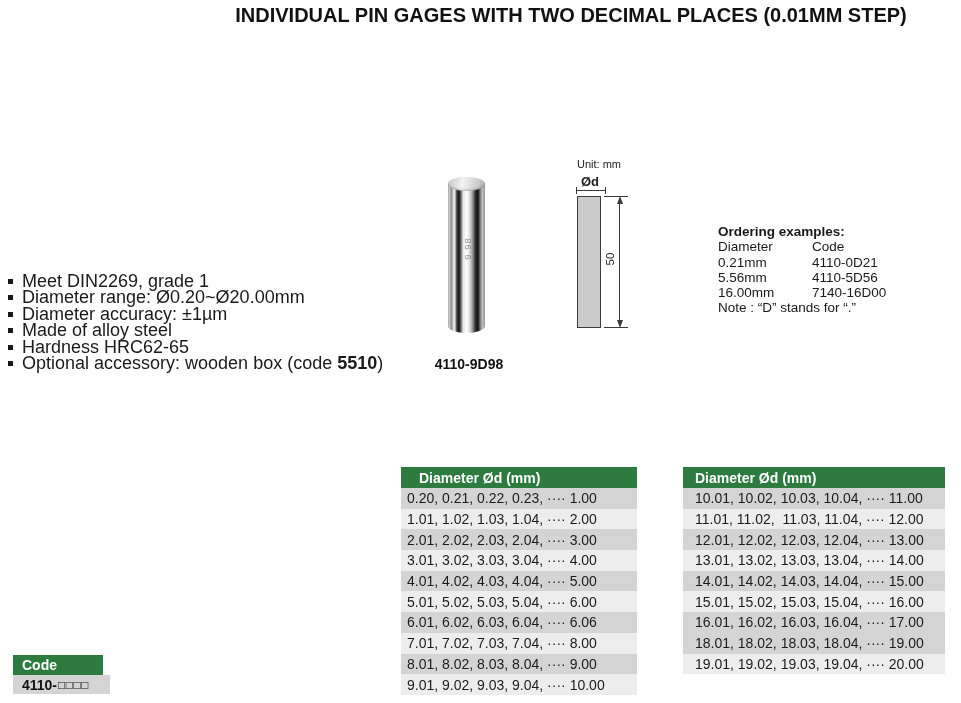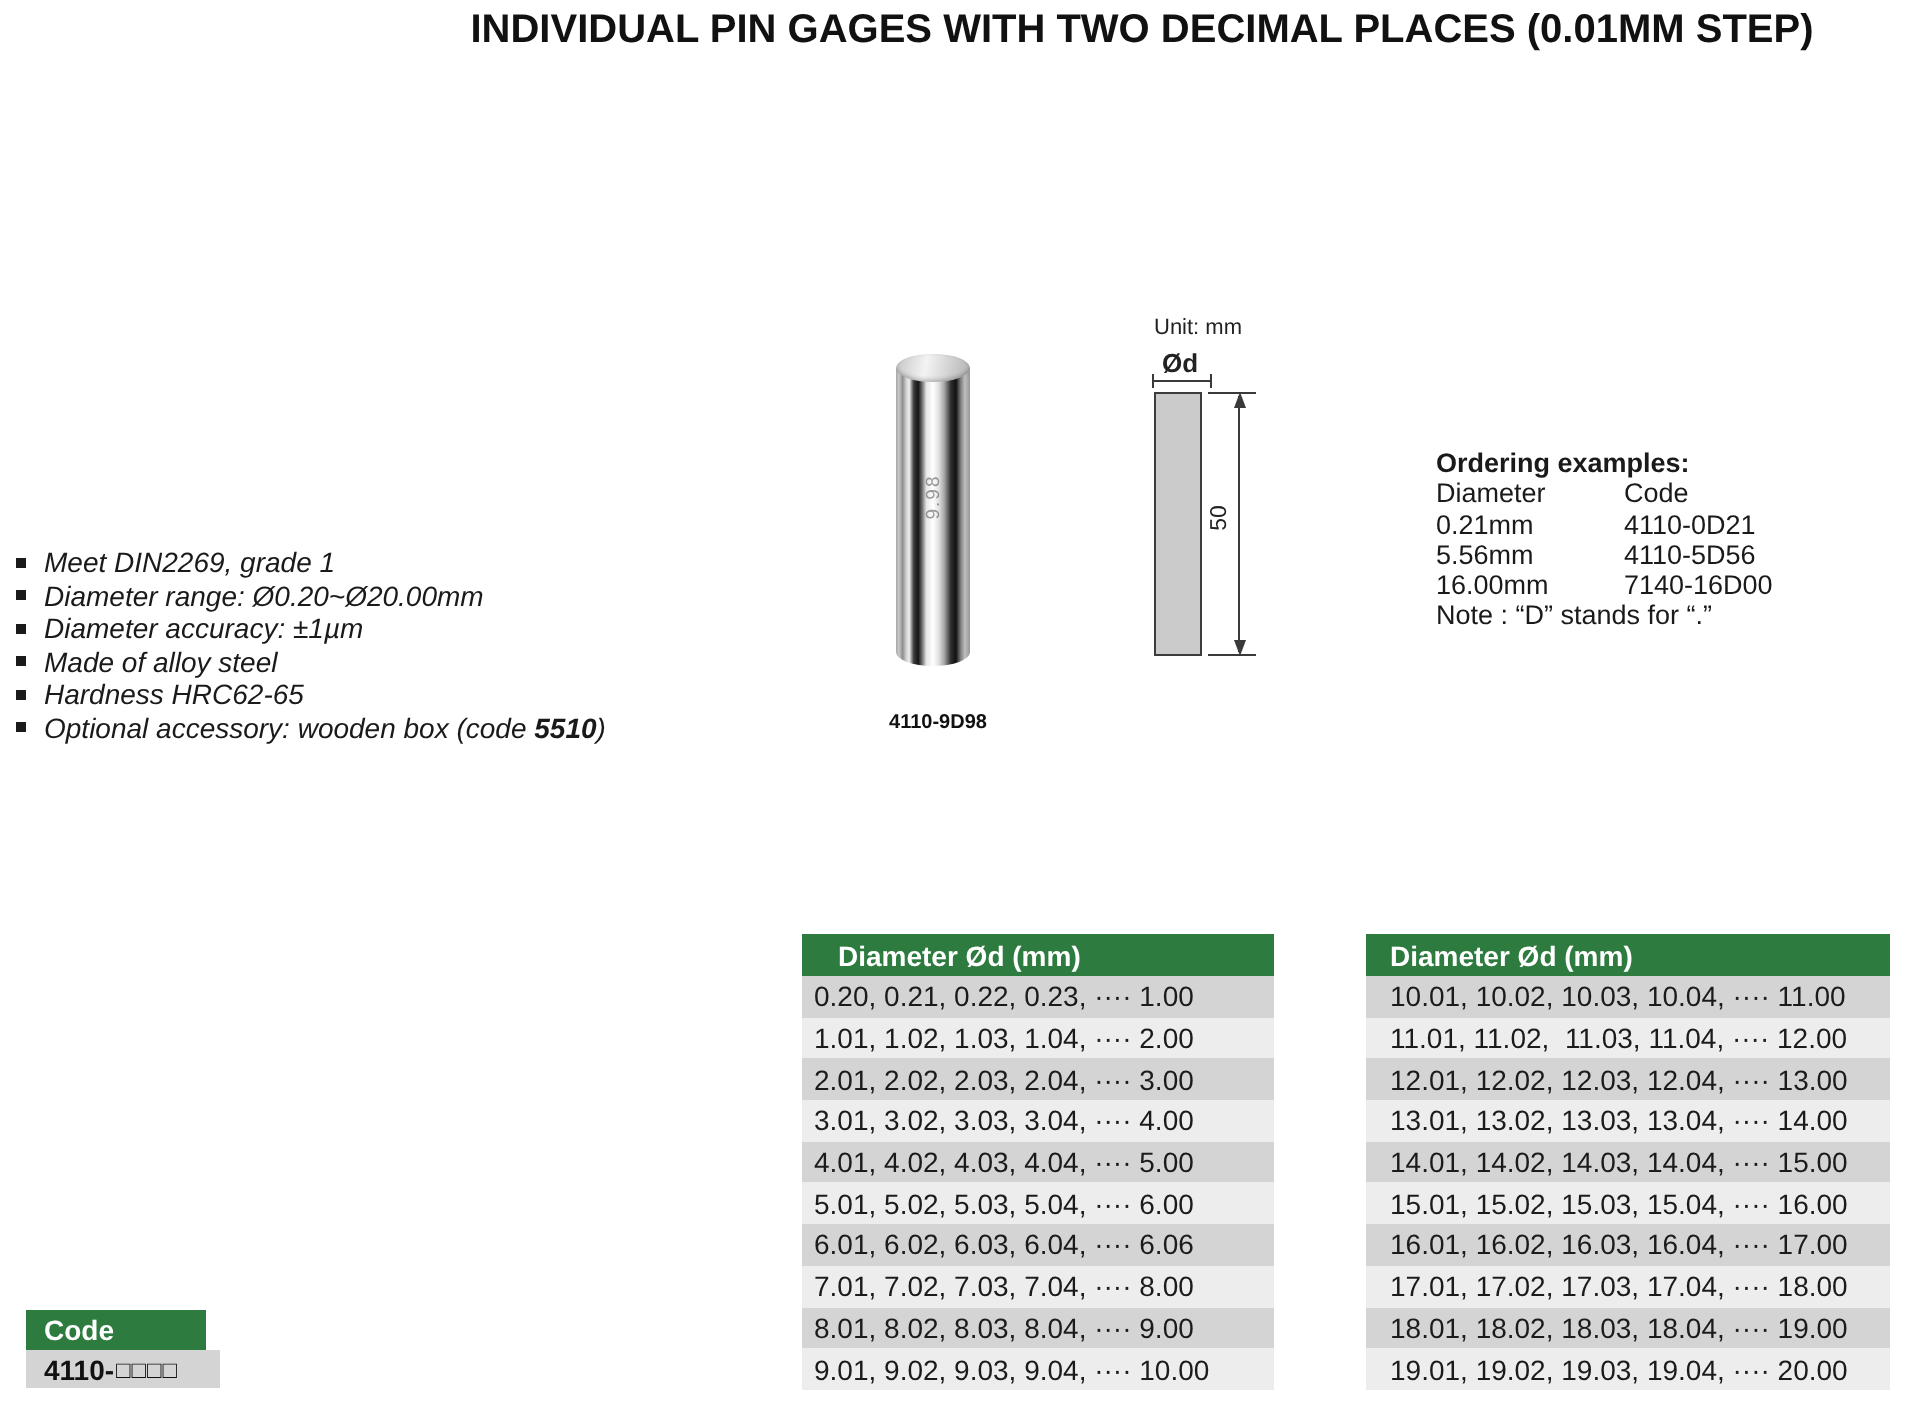--- a/index.html
+++ b/index.html
@@ -9,21 +9,21 @@
   }
   .abs{position:absolute;}
 
   
   .page-title{
     left:571px;top:4px;transform:translateX(-50%);white-space:nowrap;
     font-size:20px;font-weight:bold;letter-spacing:0px;color:#111;
   }
 
   
-  .feature-list{left:8px;top:273px;font-size:14px;font-style:italic;}
+  .feature-list{left:8px;top:273px;font-size:18px;}
   .feat-item{display:flex;align-items:center;height:16.5px;white-space:pre;}
   .bullet{width:5px;height:5px;background:#1a1a1a;margin-right:9px;flex:0 0 auto;}
   .fbold{font-weight:bold;}
 
   
   .pin-cylinder{
     left:448px;top:184px;width:37px;height:149px;
     background:linear-gradient(90deg,
       #a6a6a6 0%, #c9c9c9 4%, #8e8e8e 9%, #d2d2d2 14%, #ededed 18%,
       #3c3c3c 24%, #141414 30%, #6a6a6a 35%, #e6e6e6 41%, #ffffff 50%,
@@ -34,21 +34,21 @@
   .pin-top{
     left:448px;top:177px;width:37px;height:14px;border-radius:50%;
     background:linear-gradient(100deg,#c6c6c6,#f3f3f3 40%,#dedede 60%,#b2b2b2);
     box-shadow:inset 0 -1px 2px rgba(0,0,0,.25);
   }
   .pin-engraving{
     left:449px;top:243px;width:36px;text-align:center;
     transform:rotate(-90deg);font-size:9.5px;letter-spacing:1px;
     color:rgba(85,90,95,.6);
   }
-  .pin-code-label{left:429px;top:356px;width:80px;text-align:center;font-size:10px;font-weight:bold;color:#111;}
+  .pin-code-label{left:429px;top:356px;width:80px;text-align:center;font-size:14px;font-weight:bold;color:#111;}
 
   
   .unit-label{left:577px;top:158px;font-size:11px;color:#222;}
   .dia-label{left:581px;top:174px;font-size:13px;font-weight:bold;color:#222;}
   .dline{background:#3a3a3a;}
   .dim-h{left:576px;top:190px;width:30px;height:1px;}
   .tick-l{left:576px;top:187px;width:1px;height:7px;}
   .tick-r{left:605px;top:187px;width:1px;height:7px;}
   .draw-rect{
     left:577px;top:196px;width:24px;height:132px;background:#cbcbcb;
@@ -156,21 +156,20 @@
   </div>
 <div class="abs dtable dtable-right">
   <div class="thead">Diameter Ød (mm)</div>
 <div class="trow gray">10.01, 10.02, 10.03, 10.04, ···· 11.00</div>
     <div class="trow light">11.01, 11.02,  11.03, 11.04, ···· 12.00</div>
     <div class="trow gray">12.01, 12.02, 12.03, 12.04, ···· 13.00</div>
     <div class="trow light">13.01, 13.02, 13.03, 13.04, ···· 14.00</div>
     <div class="trow gray">14.01, 14.02, 14.03, 14.04, ···· 15.00</div>
     <div class="trow light">15.01, 15.02, 15.03, 15.04, ···· 16.00</div>
     <div class="trow gray">16.01, 16.02, 16.03, 16.04, ···· 17.00</div>
-    <div class="trow light">17.01, 17.02, 17.03, 17.04, ···· 18.00</div>
     <div class="trow gray">18.01, 18.02, 18.03, 18.04, ···· 19.00</div>
     <div class="trow light">19.01, 19.02, 19.03, 19.04, ···· 20.00</div>
   </div>
 
 <div class="abs codebox-header">Code</div>
 <div class="abs codebox-value">
   <span class="prefix">4110-</span>
     <span class="squares">□□□□</span>
 </div>
 

